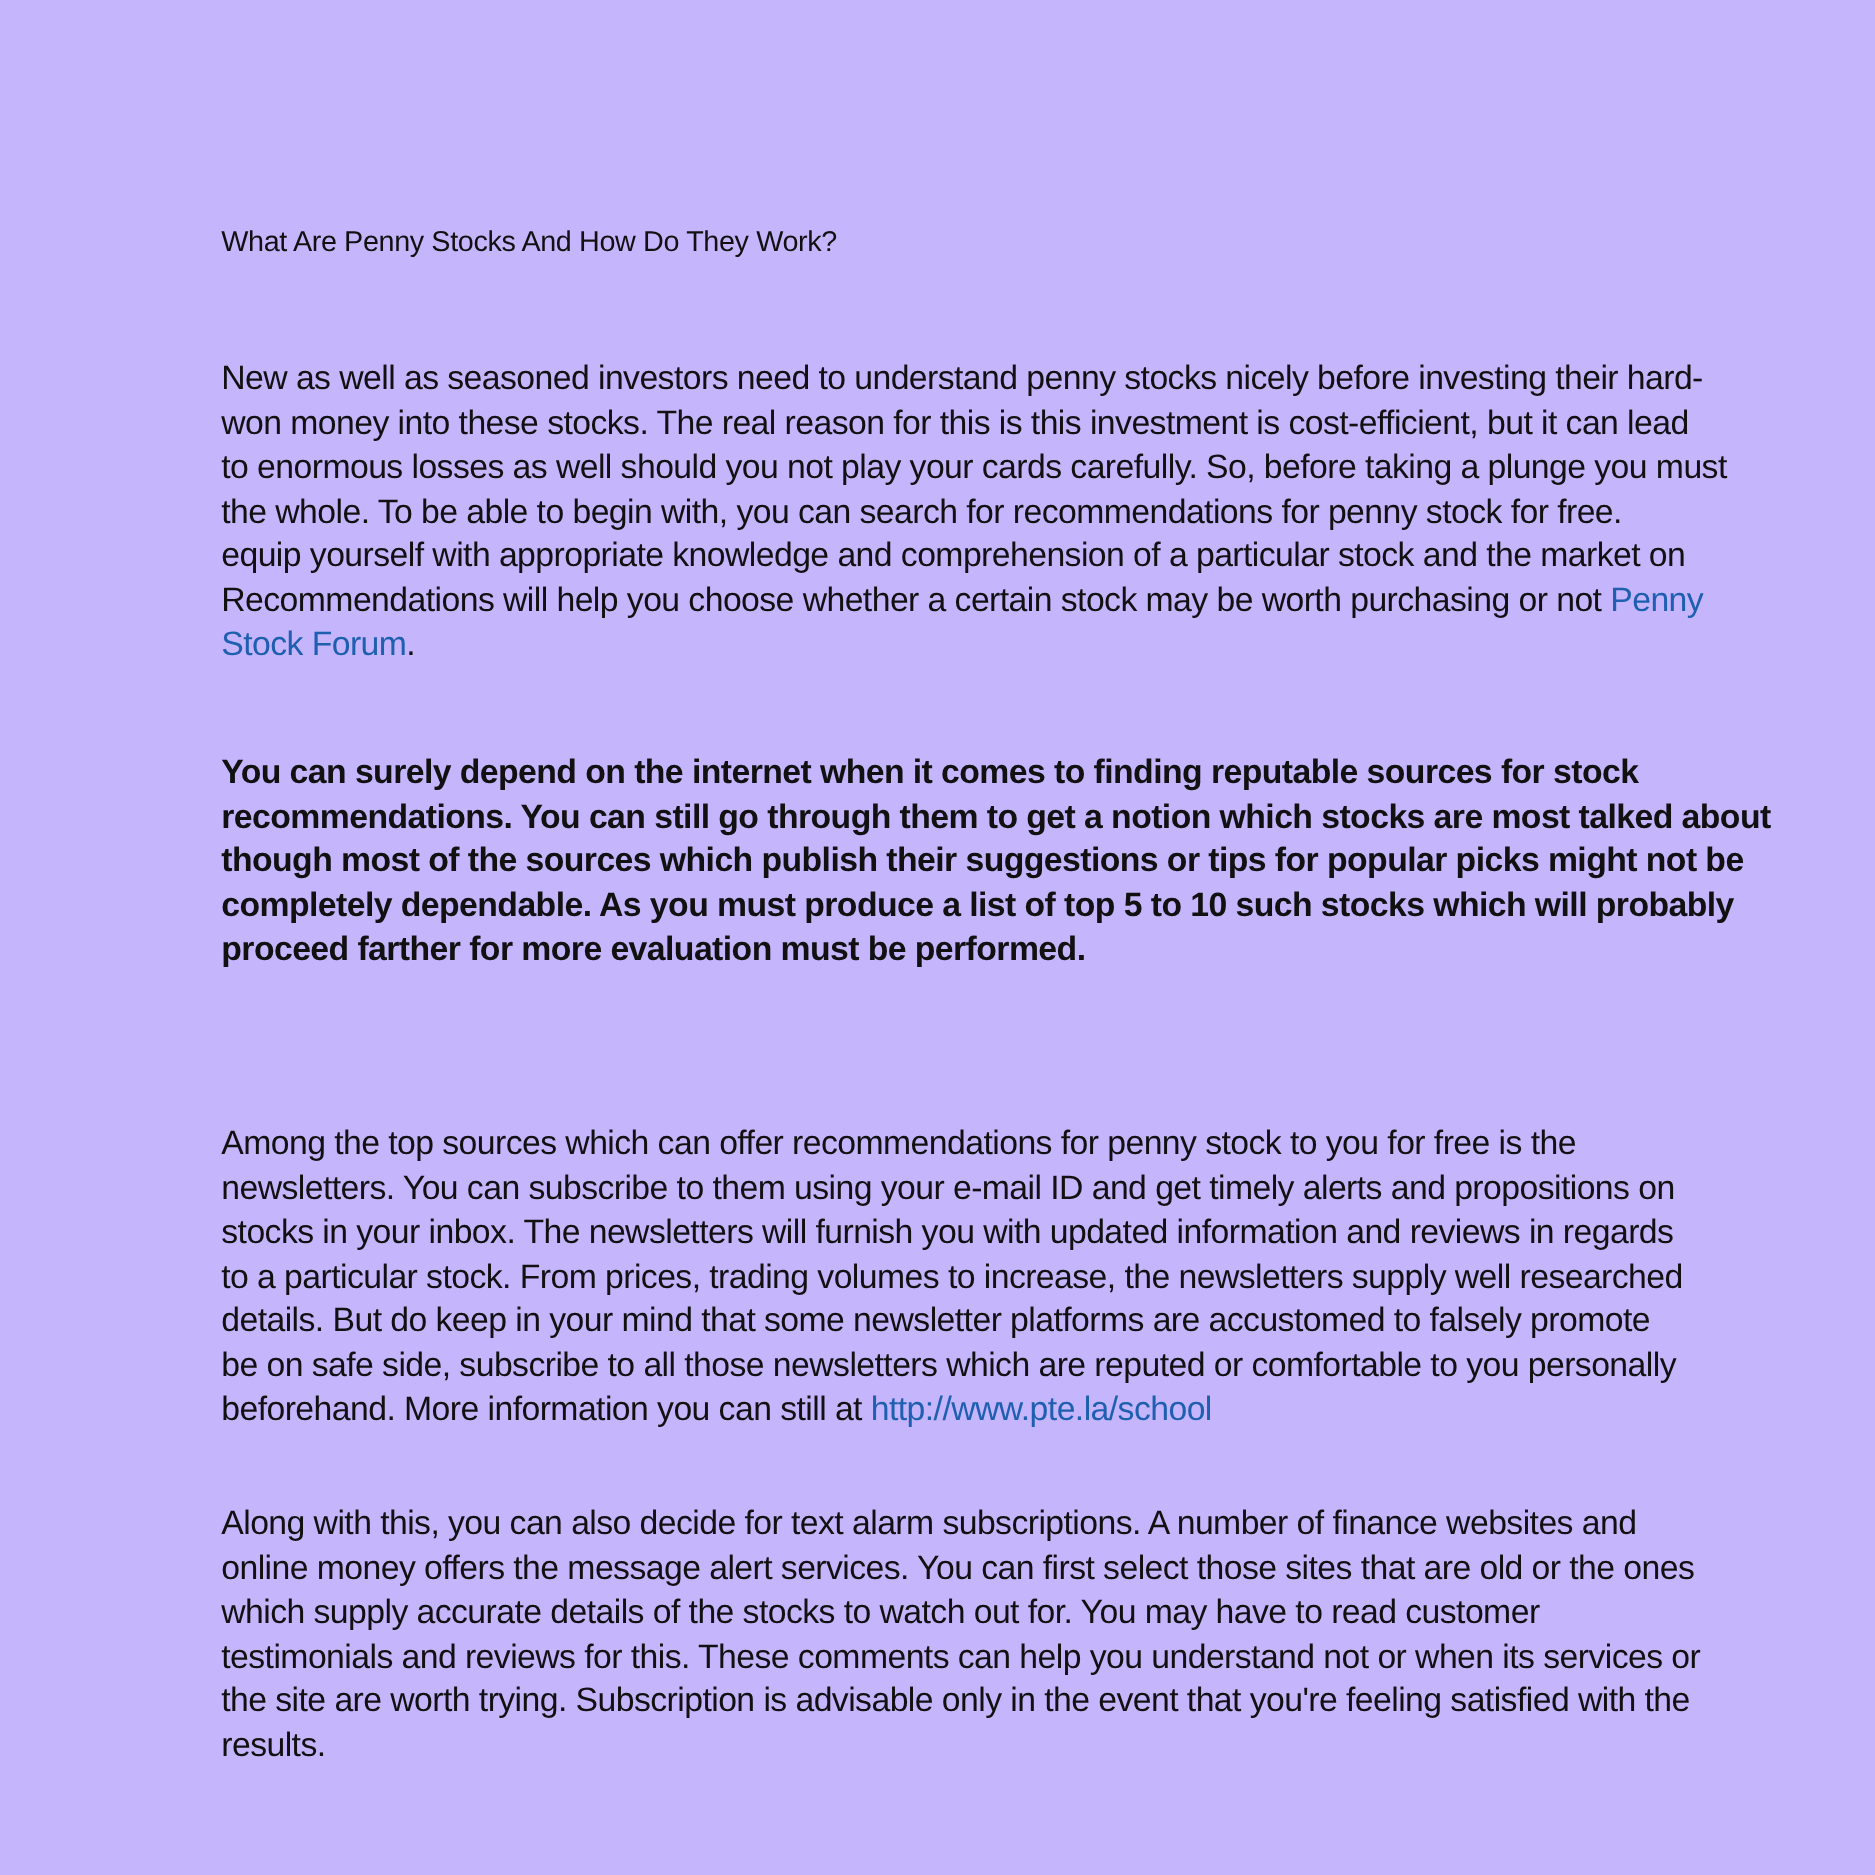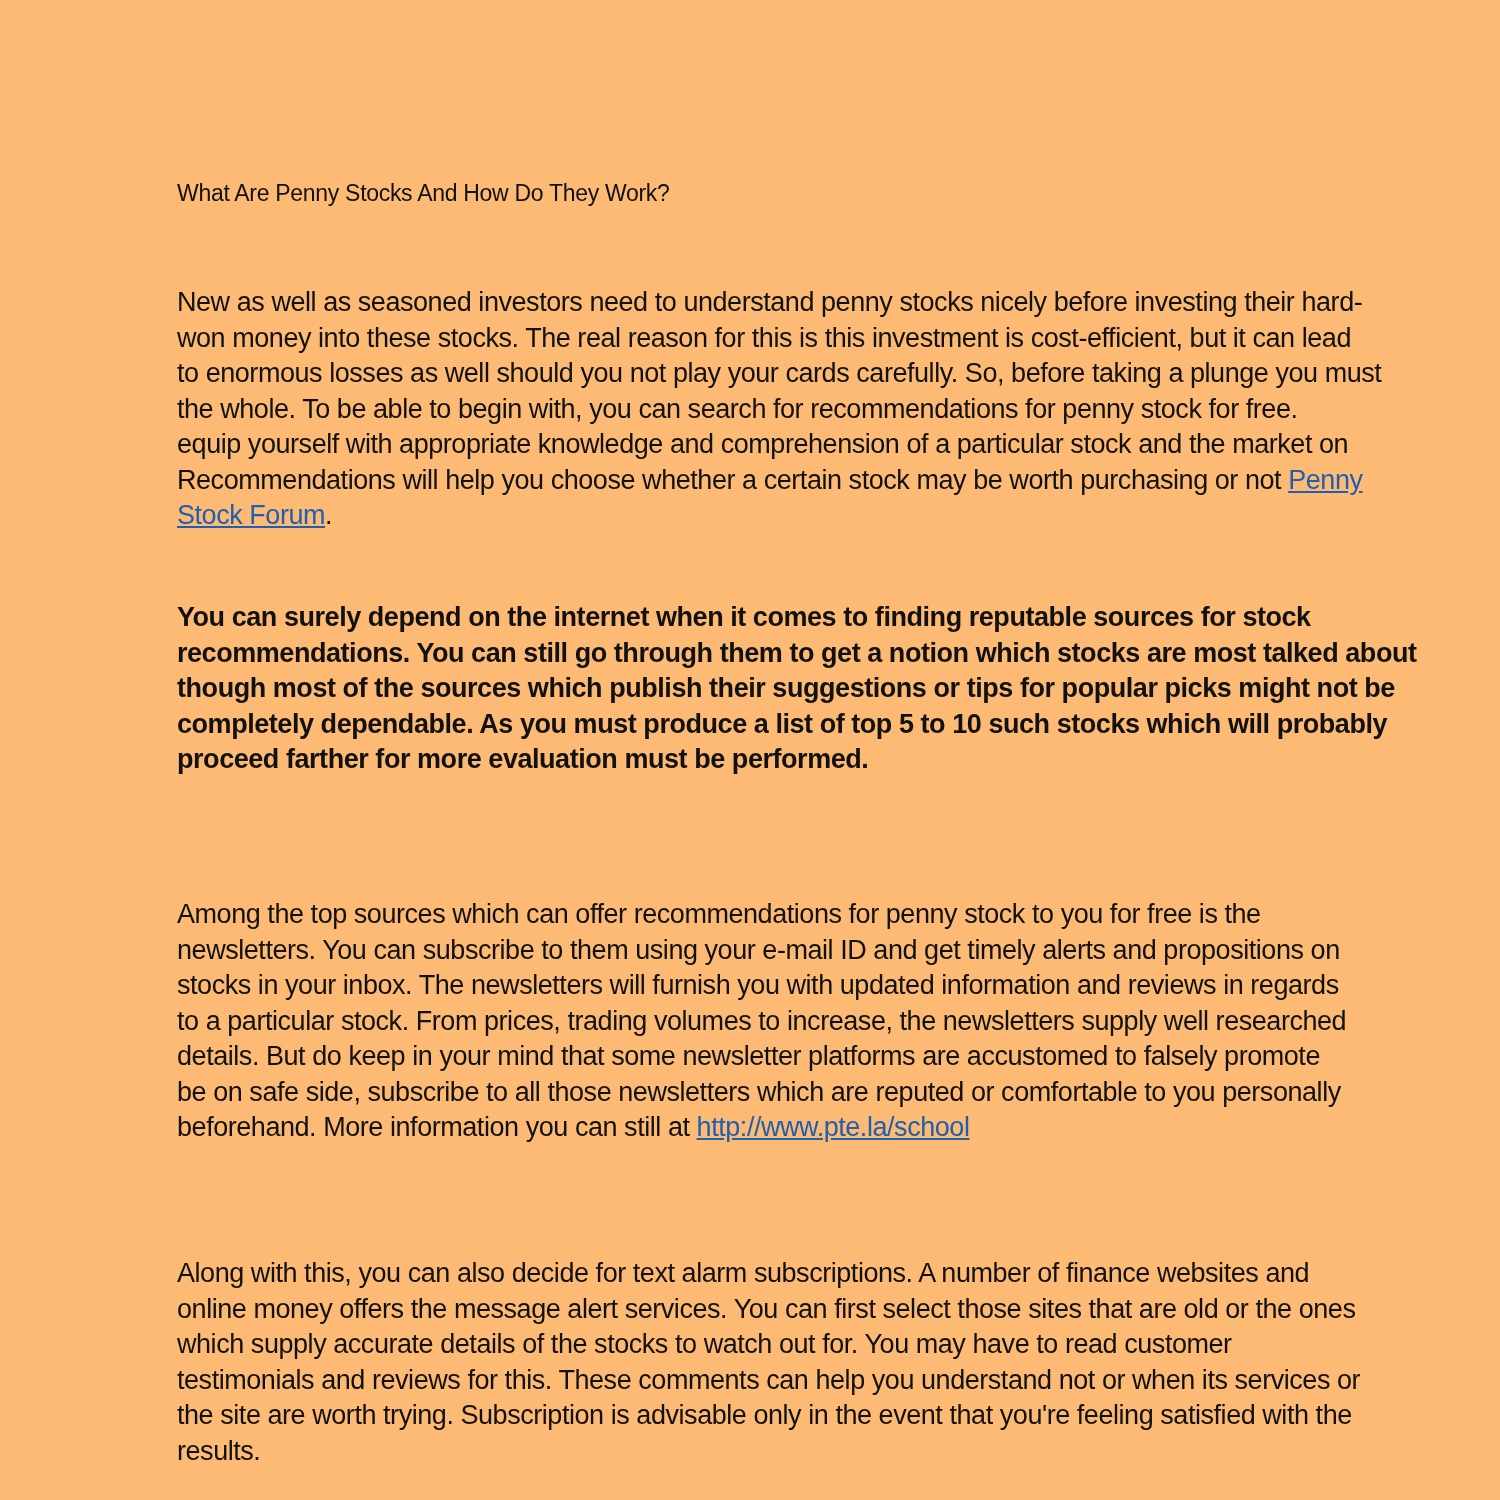--- a/index.html
+++ b/index.html
@@ -1,26 +1,26 @@
 <!DOCTYPE html>
 <html><head>
 <meta charset="utf-8">
 <style>
   html, body { margin: 0; padding: 0; background: #ffffff; }
   body { width: 1500px; height: 1500px; position: relative; overflow: hidden;
          font-family: "Liberation Sans", sans-serif; color: #111111; }
-  .page { position: absolute; left: 0; top: 0; width: 1500px; height: 1500px; background: #fdba74; }
+  .page { position: absolute; left: 0; top: 0; width: 1500px; height: 1500px; background: #c4b5fd; }
   .title { position: absolute; left: 177px; top: 176px; font-size: 23px; line-height: 35px; white-space: nowrap; letter-spacing: -0.3px; }
   .para { position: absolute; left: 177px; width: 1150px; }
   .line { display: block; font-size: 27px; line-height: 35.5px; height: 35.5px; white-space: nowrap; letter-spacing: -0.45px; }
-  .link { color: #1f5fb0; text-decoration: underline; cursor: pointer; }
+  .link { color: #1f5fb0; cursor: pointer; }
   #p1 { top: 285px; }
   #p2 { top: 600px; font-weight: bold; }
   #p3 { top: 897px; }
-  #p4 { top: 1256px; }
+  #p4 { top: 1201px; }
 </style>
 </head>
 <body>
 
 <div class="page">
   <div class="title">What Are Penny Stocks And How Do They Work?</div>
 
   <div class="para" id="p1">
     <span class="line">New as well as seasoned investors need to understand penny stocks nicely before investing their hard-</span>
     <span class="line">won money into these stocks. The real reason for this is this investment is cost-efficient, but it can lead</span>

